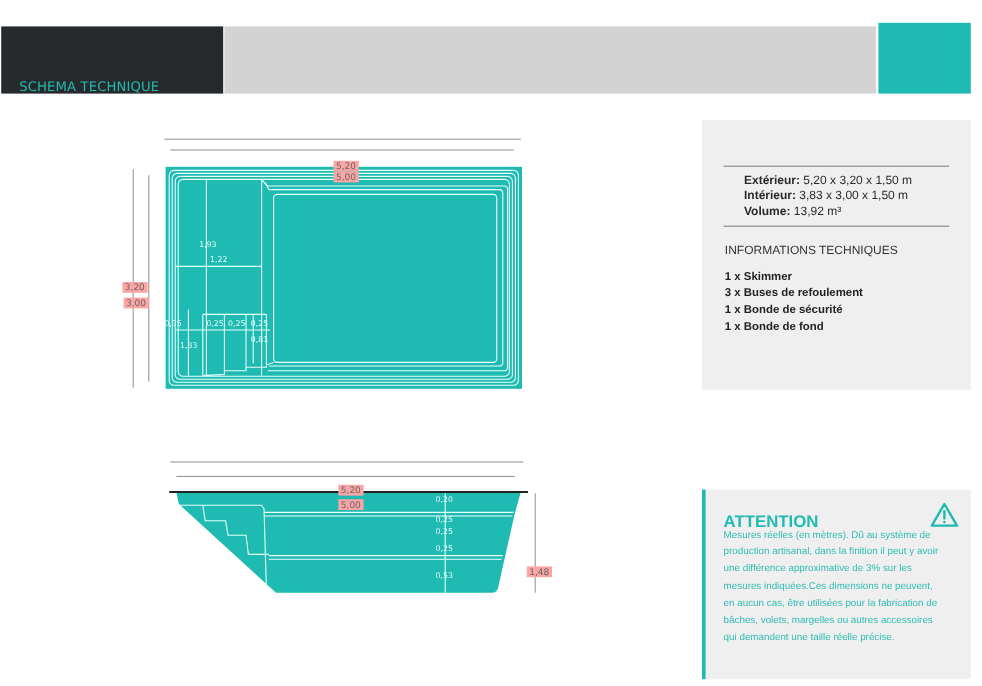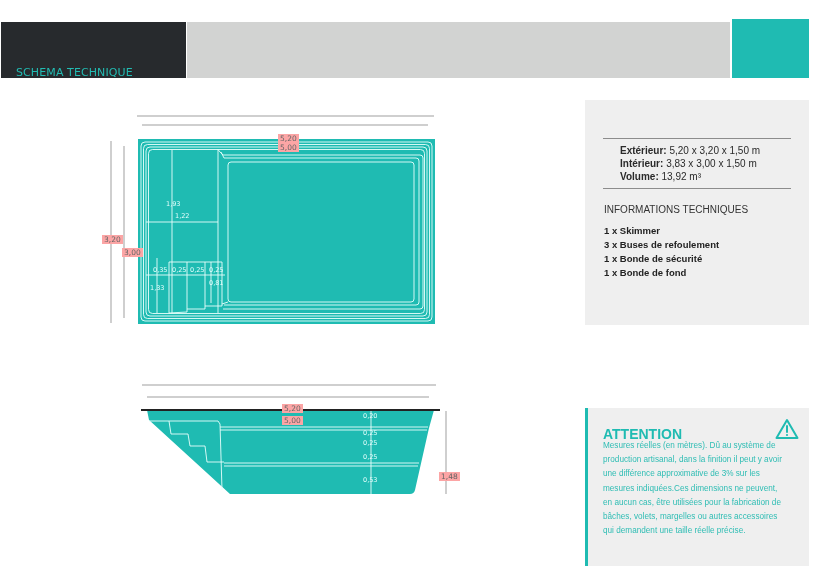--- a/index.html
+++ b/index.html
@@ -91,24 +91,24 @@
       <line x1="224" y1="466" x2="418" y2="466"></line>
       <path d="M169 421 L171 434 L188 434 L190 446 L205 446 L207 462 L224 462"></path>
       <line x1="371" y1="411" x2="371" y2="494"></line>
     </g>
   </g>
 </svg>
 
 <div class="dim" style="left:278px;top:110px;">5,20</div>
 <div class="dim" style="left:278px;top:119px;">5,00</div>
 <div class="dim" style="left:102px;top:211px;">3,20</div>
-<div class="dim" style="left:122px;top:224px;text-align:right;">3,00</div>
+<div class="dim" style="left:103px;top:224px;text-align:right;">3,00</div>
 <div class="dimw" style="left:166px;top:200px;">1,93</div>
 <div class="dimw" style="left:175px;top:212px;">1,22</div>
-<div class="dimw" style="left:153px;top:266px;">0,35</div>
+<div class="dimw" style="left:137px;top:266px;">0,35</div>
 <div class="dimw" style="left:172px;top:266px;">0,25</div>
 <div class="dimw" style="left:190px;top:266px;">0,25</div>
 <div class="dimw" style="left:209px;top:266px;">0,25</div>
 <div class="dimw" style="left:150px;top:284px;">1,33</div>
 <div class="dimw" style="left:209px;top:279px;">0,81</div>
 
 <div class="dim" style="left:282px;top:380px;">5,20</div>
 <div class="dim" style="left:282px;top:392px;">5,00</div>
 <div class="dim" style="left:439px;top:448px;">1,48</div>
 <div class="dimw" style="left:363px;top:412px;">0,20</div>

